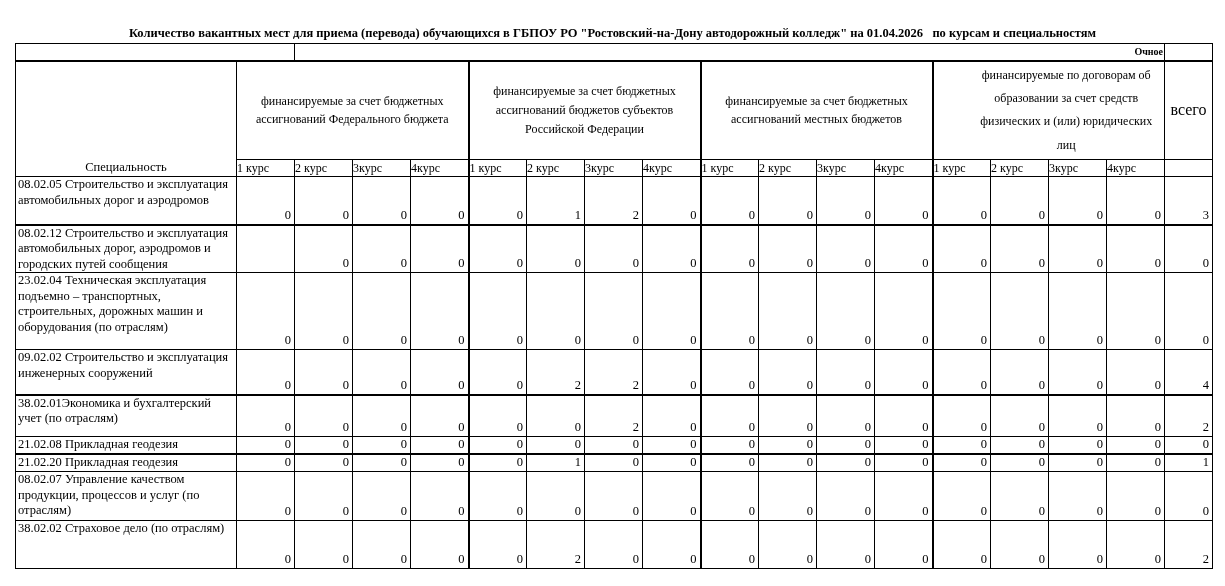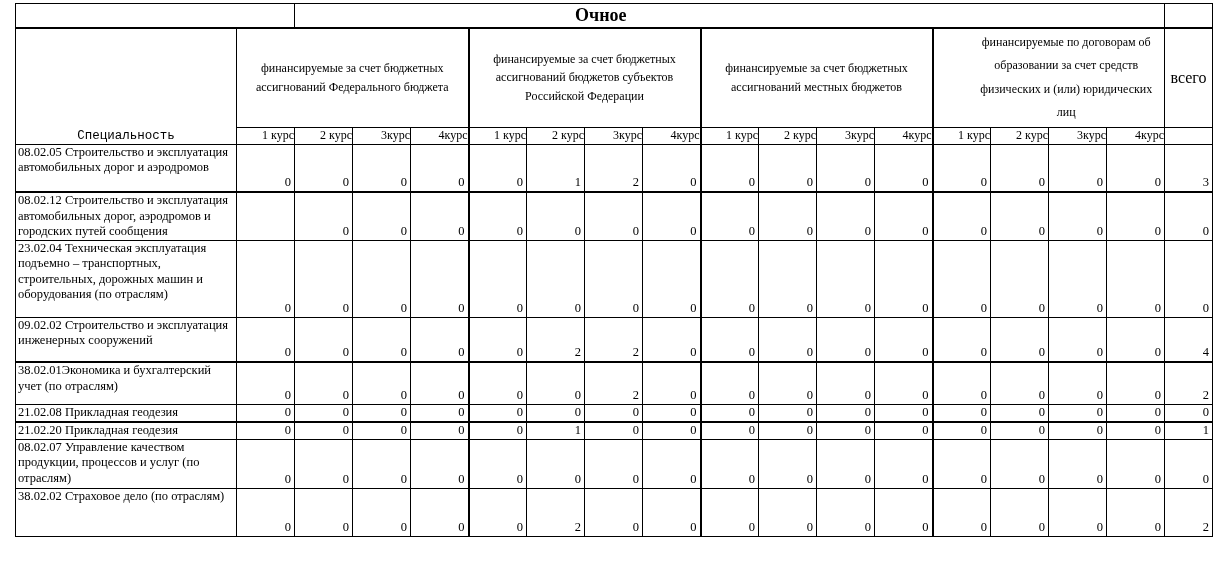--- a/index.html
+++ b/index.html
@@ -4,34 +4,35 @@
 <style>
   html,body{margin:0;padding:0;background:#fff;}
   body{width:1225px;height:586px;color:#000;
        font-family:"Liberation Serif","DejaVu Serif",serif;overflow:hidden;}
   .title{padding-top:26px;text-align:center;font-weight:bold;font-size:12.5px;
          white-space:pre-wrap;line-height:14px;}
   table.vac{border-collapse:collapse;table-layout:fixed;margin:3px 0 0 15px;}
   .vac td{border:1px solid #000;overflow:hidden;box-sizing:border-box;}
   .vac td.tb{border-bottom:2.5px solid #000;}
   .vac td.gb{border-left:2px solid #000;}
-  .ochnoe{font-weight:bold;font-size:18px;text-align:left;padding-left:280px;height:16px;}
-  .spec-h{vertical-align:bottom;text-align:center;font-size:12.5px;padding:0 0 1px 0;font-family:Liberation Mono, monospace;}
+  .ochnoe{font-weight:bold;font-size:10px;text-align:right;padding-left:280px;height:16px;}
+  .spec-h{vertical-align:bottom;text-align:center;font-size:12.5px;padding:0 0 1px 0;}
   .grp{text-align:center;vertical-align:middle;font-size:12px;line-height:1.55;padding:2px 5px;}
   .g4{line-height:1.95;padding-left:40px;}
   .total-h{text-align:center;vertical-align:middle;font-size:16px;}
-  .crs{text-align:right;font-size:12px;height:17px;padding:0;white-space:nowrap;}
+  .crs{text-align:left;font-size:12px;height:17px;padding:0;white-space:nowrap;}
   .spec{font-size:12.5px;line-height:15.5px;vertical-align:top;padding:0 2px;}
   .num{font-size:12.5px;text-align:right;vertical-align:bottom;padding:0 3px 1px 0;
        font-family:"Liberation Serif","DejaVu Serif",serif;}
 </style>
 </head>
 <body>
 
 <div class="page">
+  <div class="title">Количество вакантных мест для приема (перевода) обучающихся в ГБПОУ РО "Ростовский-на-Дону автодорожный колледж" на 01.04.2026   по курсам и специальностям</div>
 
   <table class="vac">
     <colgroup id="cols">
         <col style="width: 221px;">
         <col style="width: 58px;">
         <col style="width: 58px;">
         <col style="width: 58px;">
         <col style="width: 58px;">
         <col style="width: 58px;">
         <col style="width: 58px;">

